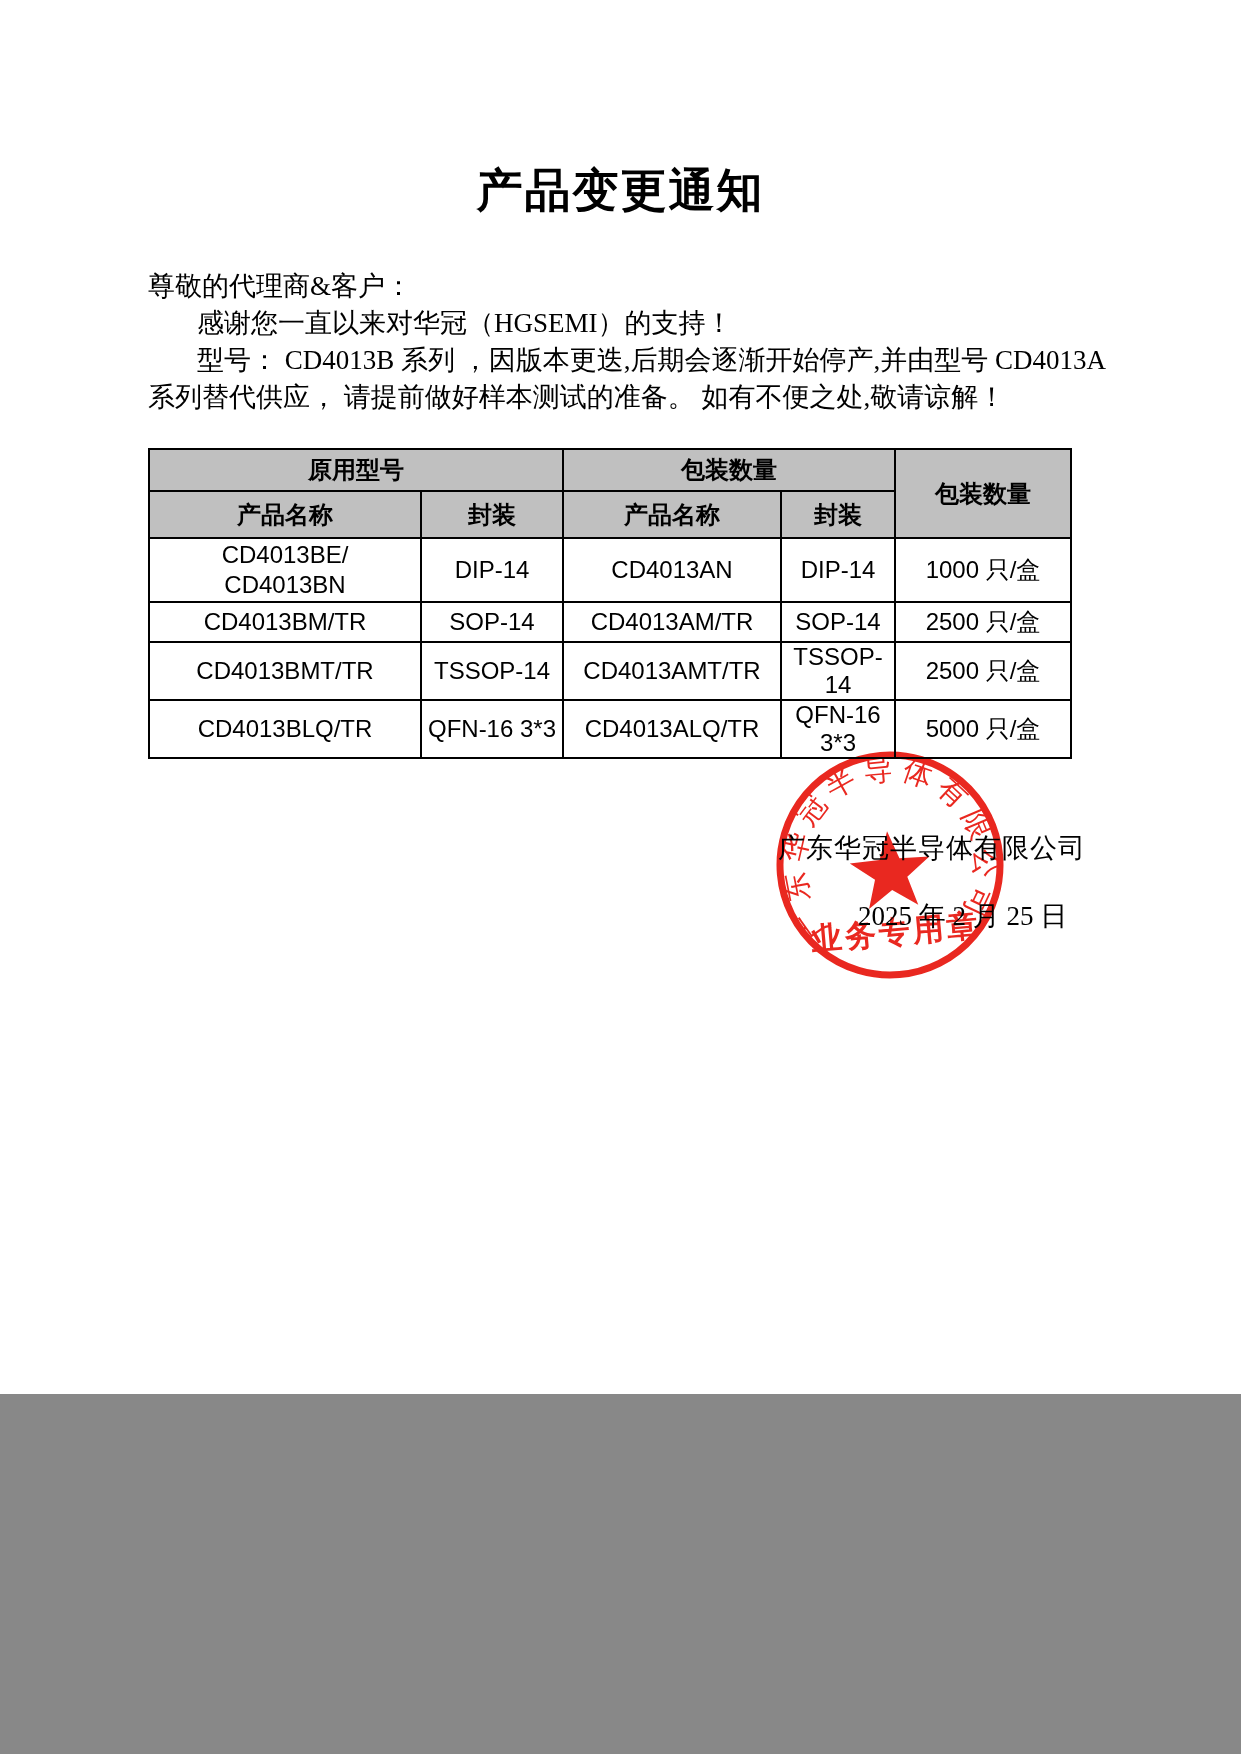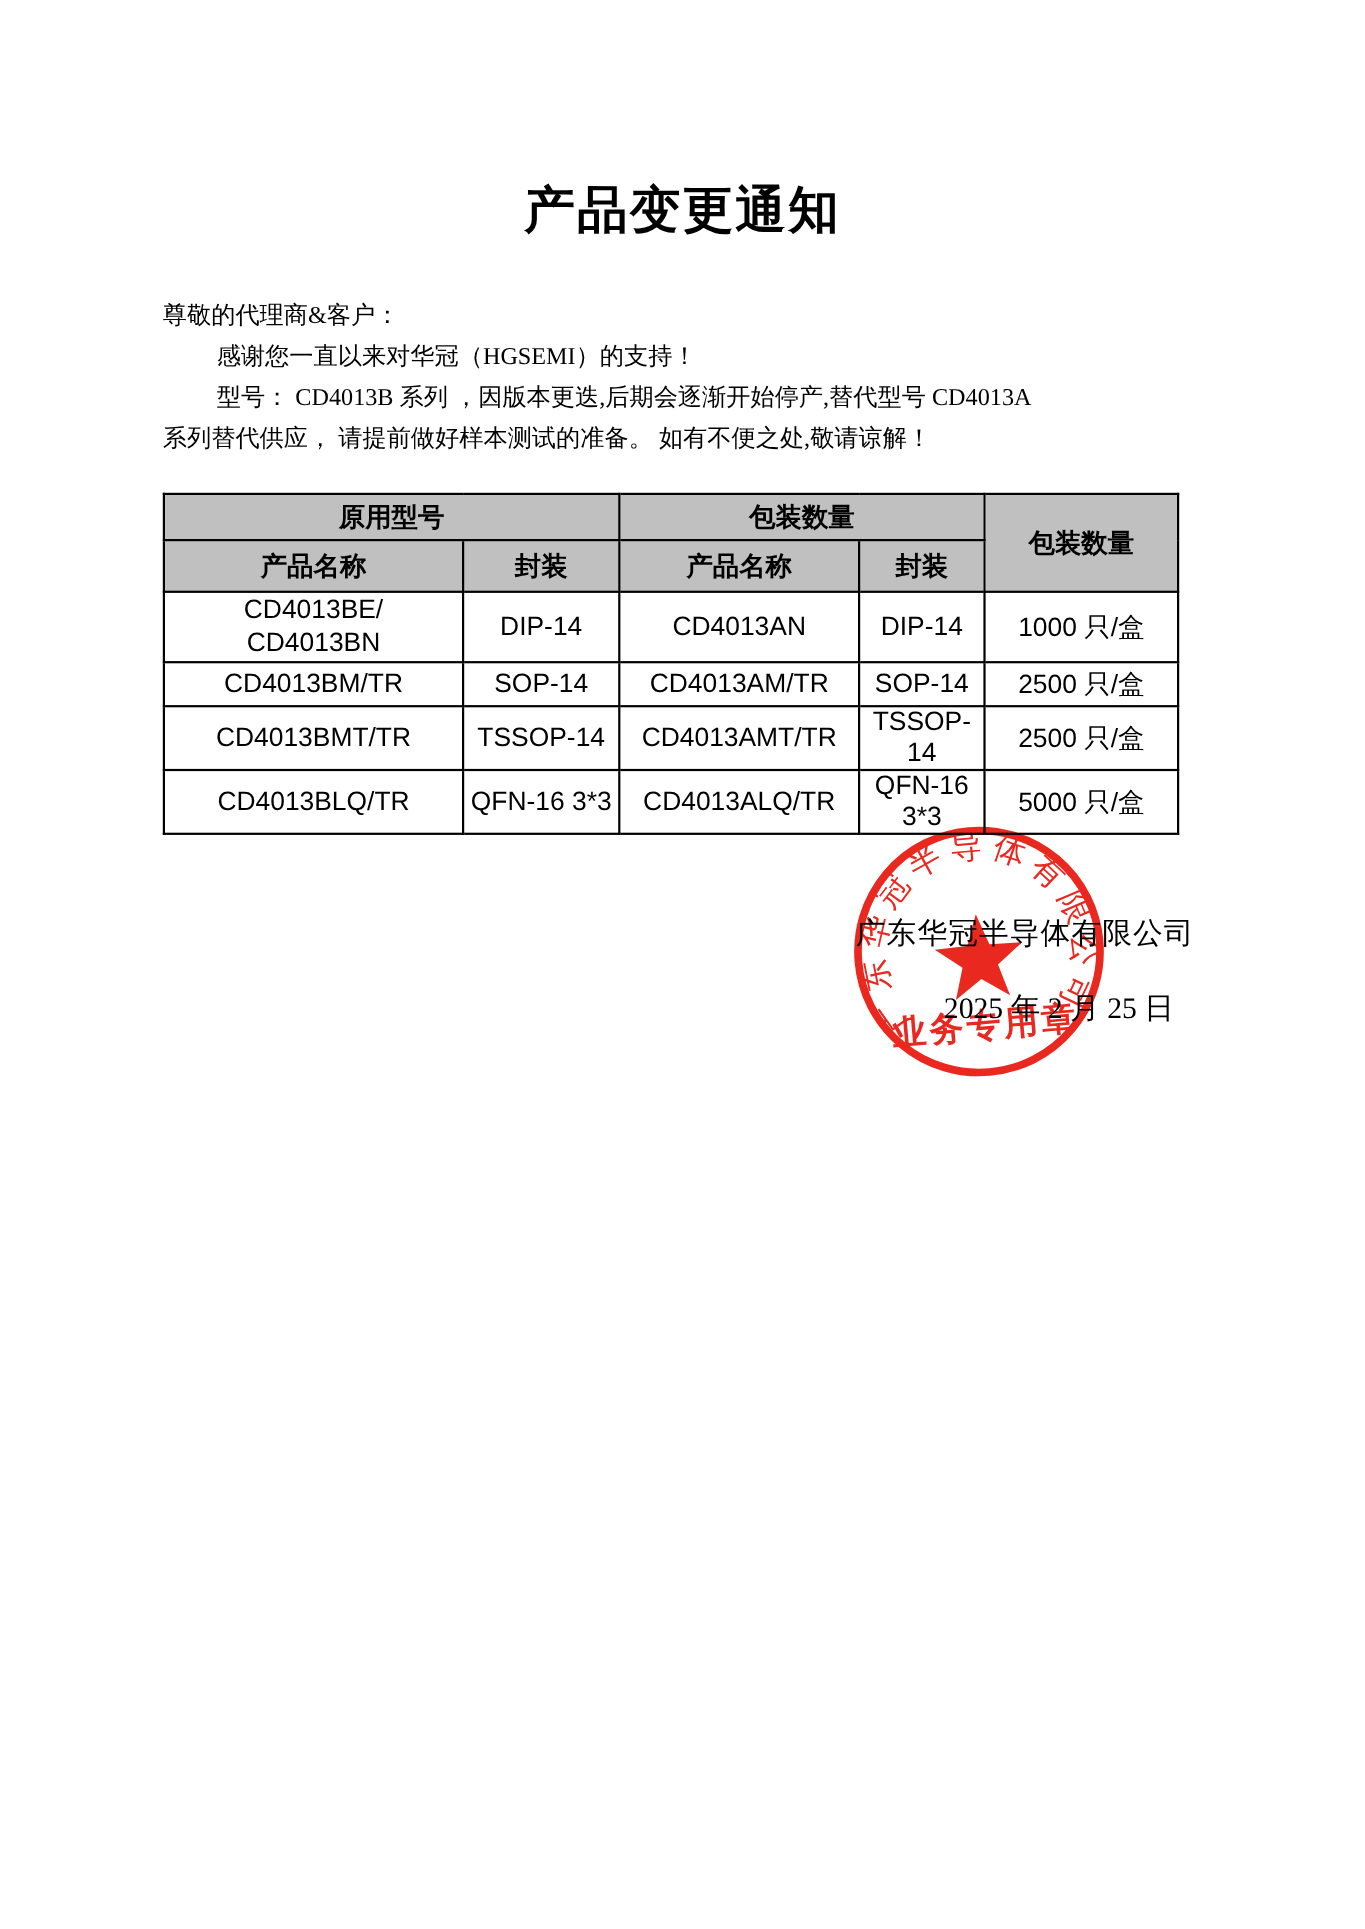--- a/index.html
+++ b/index.html
@@ -1,37 +1,37 @@
 <!DOCTYPE html>
 <html><head>
 <meta charset="utf-8">
 <style>
   html,body{margin:0;padding:0;background:#888;}
   .page{
     position:relative;
-    width:1241px;height:1754px;
+    width:1241px;height:1394px;
     background:#ffffff;
     margin:0 auto;
     overflow:hidden;
     font-family:"Liberation Serif", serif;
     color:#000;
   }
   .doc-title{
     position:absolute;
     top:160px;left:0;width:100%;
     text-align:center;
     font-family:"Liberation Sans", sans-serif;
     font-weight:900;
     font-size:46px;
     letter-spacing:2px;
   }
   .body-text{
     position:absolute;
     left:148px;top:268px;width:830px;
-    font-size:22px;
+    font-size:27px;
     line-height:37px;
   }
   .body-line{white-space:nowrap;}
   .indent{padding-left:49px;}
 
   table.change-table{
     position:absolute;
     left:148px;top:448px;
     border-collapse:collapse;
     table-layout:fixed;
@@ -92,21 +92,21 @@
 </head>
 <body>
 
 <div class="page">
 
   <div class="doc-title">产品变更通知</div>
 
   <div class="body-text">
     <div class="body-line">尊敬的代理商&amp;客户：</div>
     <div class="body-line indent">感谢您一直以来对华冠（HGSEMI）的支持！</div>
-    <div class="body-line indent">型号： CD4013B 系列 ，因版本更迭,后期会逐渐开始停产,替代型号 CD4013A</div>
+    <div class="body-line indent">型号： CD4013B 系列 ，因版本更迭,后期会逐渐开始停产,并由型号 CD4013A</div>
     <div class="body-line">系列替代供应， 请提前做好样本测试的准备。 如有不便之处,敬请谅解！</div>
   </div>
 
   <table class="change-table">
     <colgroup>
       <col class="col-1">
         <col class="col-2">
         <col class="col-3">
         <col class="col-4">
         <col class="col-5">

